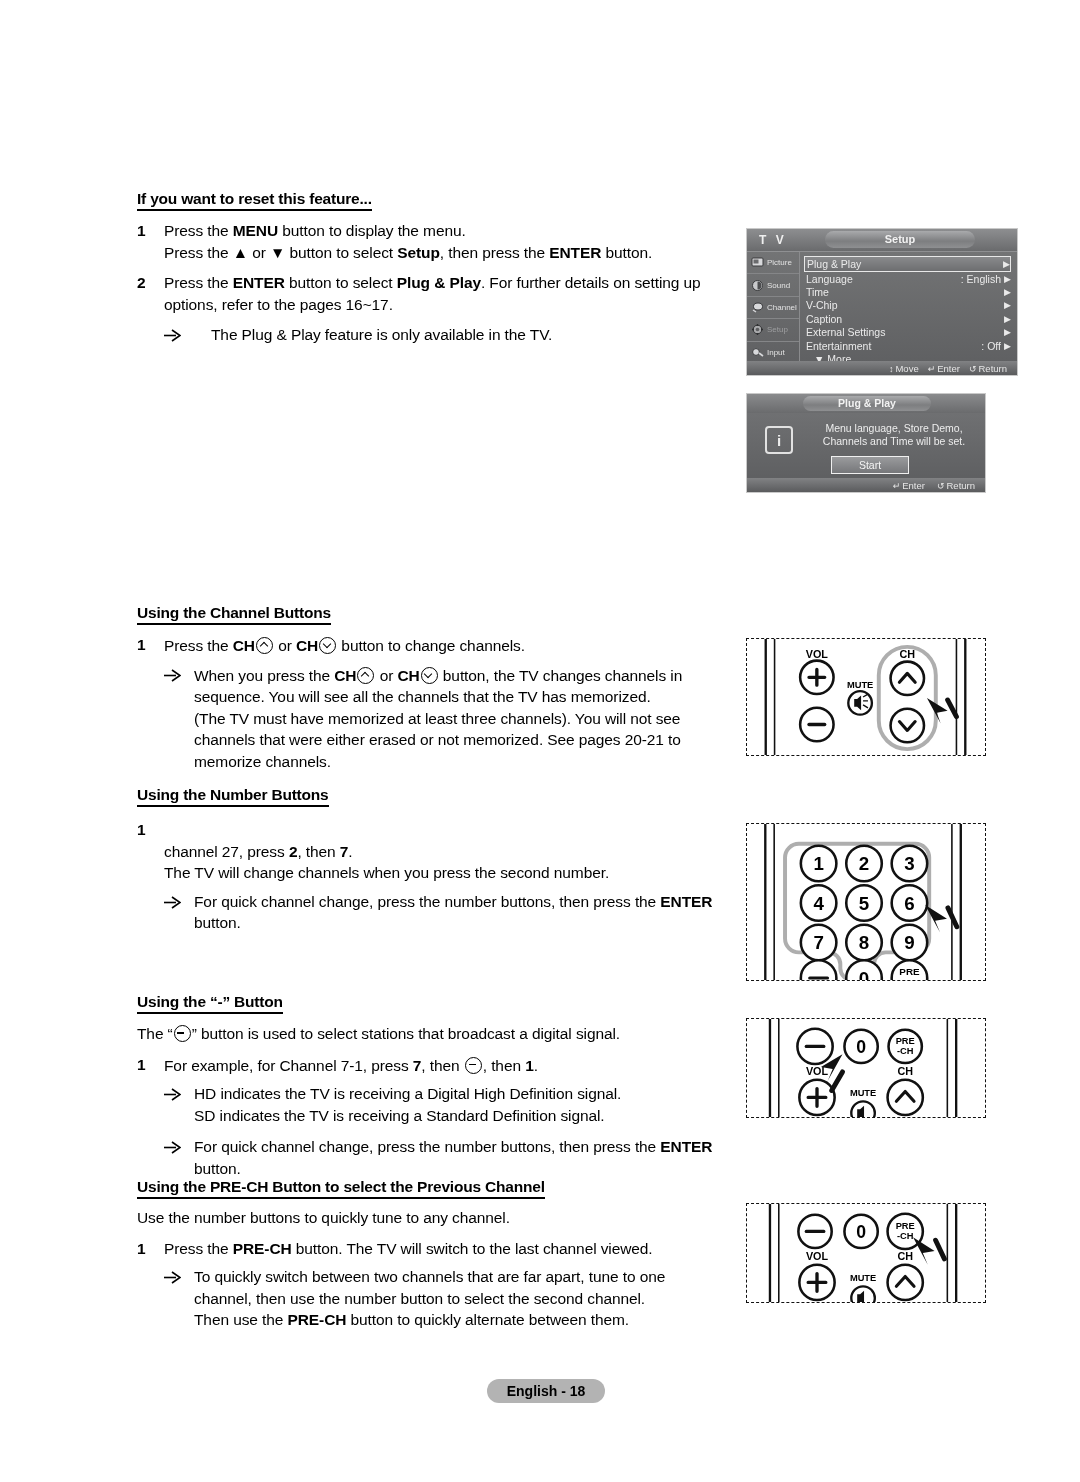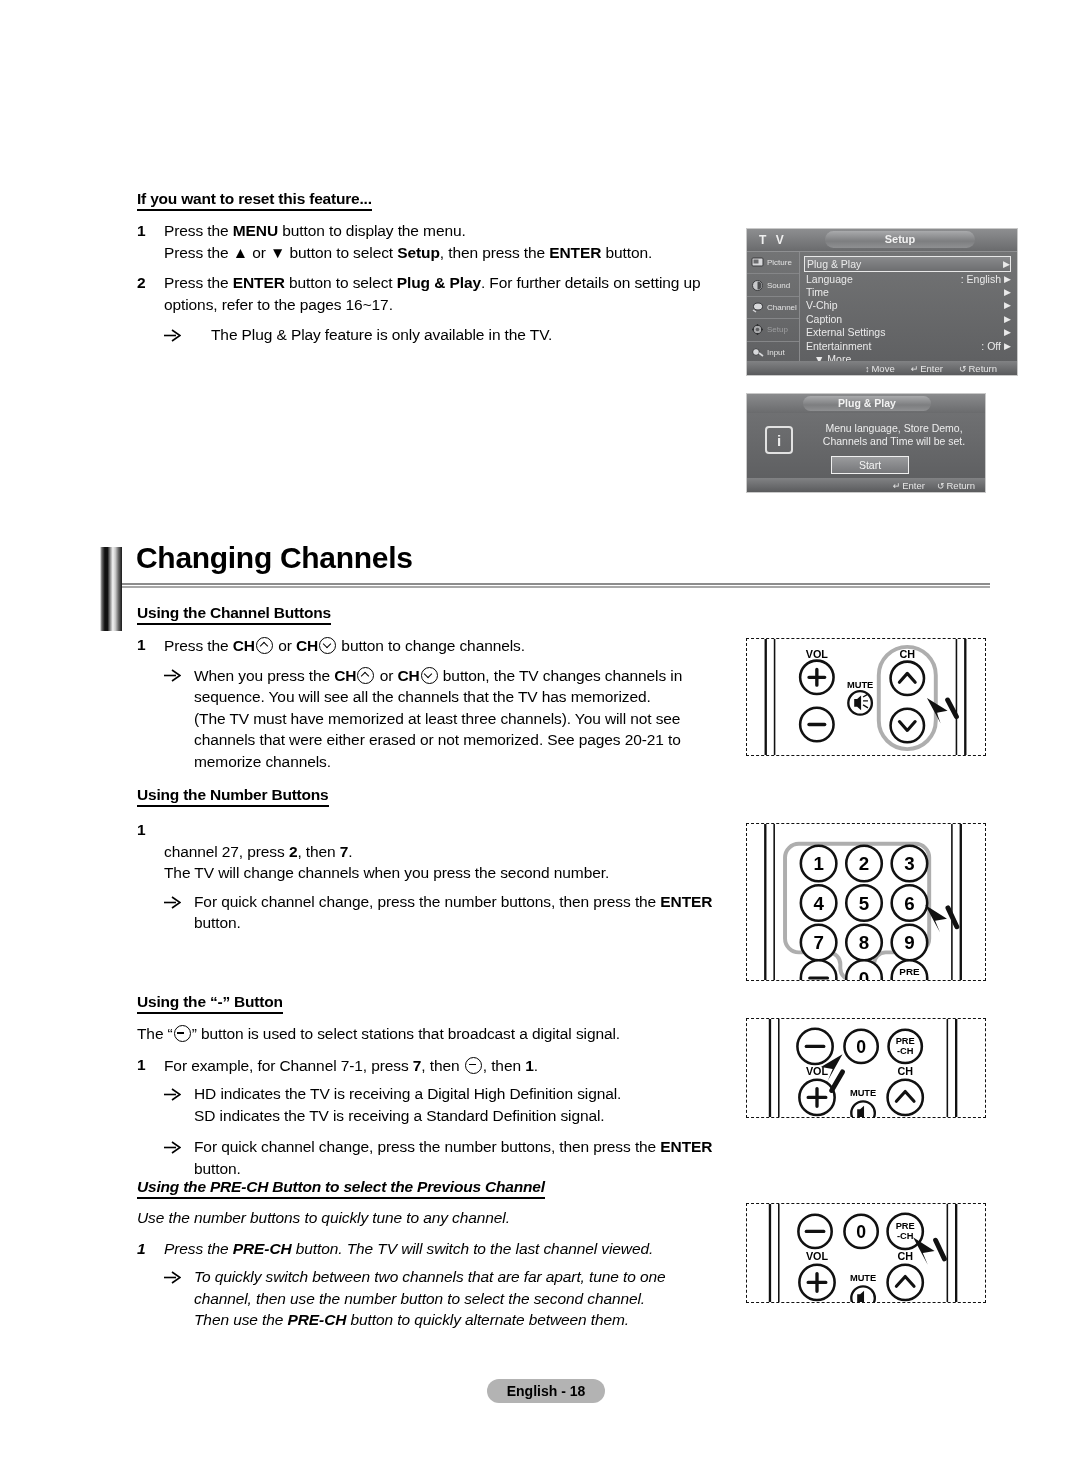--- a/index.html
+++ b/index.html
@@ -108,22 +108,22 @@
   .osd-row .r-val{flex:1;text-align:right;}
   .osd-row .r-arr{width:10px;text-align:right;font-size:9px;}
   .osd-row.sel{
     border:1px solid #e8e8e8;height:14px;margin-left:-2px;padding-left:2px;
     background:linear-gradient(to bottom,#898a8c,#6d6e70);
   }
   .osd-more{font-size:10.5px;color:#eaeaea;padding-left:8px;margin-top:1px;}
   .osd-foot{
     position:absolute;left:0;bottom:0;width:100%;height:14px;
     background:linear-gradient(to bottom,#818284,#5a5b5d);
-    display:flex;justify-content:flex-end;align-items:center;gap:16px;
-    padding-right:20px;box-sizing:border-box;font-size:9.5px;color:#e6e6e6;
+    display:flex;justify-content:flex-end;align-items:center;gap:9px;
+    padding-right:10px;box-sizing:border-box;font-size:9.5px;color:#e6e6e6;
   }
   .fglyph{font-size:9px;margin-right:2px;}
 
   #osd-pnp{left:746px;top:393px;width:240px;height:100px;
     background:linear-gradient(to bottom,#747577 0%,#5b5c5e 100%);}
   .pnp-tab{
     position:absolute;left:56px;top:2px;width:128px;height:15px;border-radius:8px;
     background:linear-gradient(to bottom,#a9aaac 0%,#7d7e80 60%,#8e8f91 100%);
     text-align:center;line-height:15px;font-size:10.5px;font-weight:bold;color:#f2f2f2;
   }
@@ -325,25 +325,20 @@
       <span>Menu language, Store Demo,</span><br>
       <span>Channels and Time will be set.</span>
     </div>
     <div class="pnp-start">Start</div>
     <div class="pnp-foot">
       <span><span class="fglyph">↵</span><span>Enter</span></span>
       <span><span class="fglyph">↺</span><span>Return</span></span>
     </div>
   </div>
 
-  <div id="title-wrap">
-    <div class="vbar"></div>
-    <div id="page-title">Changing Channels</div>
-    <div class="title-rule"></div>
-  </div>
 
   <div style="position:absolute;left:137px;top:604px;width:595px;">
     <div class="h-sub">Using the Channel Buttons</div>
 
     <div class="step">
       <div class="n">1</div>
       <div class="t body-txt">
         <span>Press the </span><b>CH</b><span class="keycirc kc-up"></span><span> or </span><b>CH</b><span class="keycirc kc-dn"></span><span> button to change channels.</span>
       </div>
     </div>
@@ -433,21 +428,21 @@
             </svg>
         </span>
       </div>
       <div class="t body-txt">
         <span>For quick channel change, press the number buttons, then press the </span><b>ENTER</b><br>
         <span>button.</span>
       </div>
     </div>
   </div>
 
-  <div style="position:absolute;left:137px;top:1178px;width:595px;font-style:italic;">
+  <div style="position:absolute;left:137px;top:1178px;width:595px;">
     <div class="h-sub">Using the PRE-CH Button to select the Previous Channel</div>
 
     <div class="body-txt" style="margin-top:8px;">Use the number buttons to quickly tune to any channel.</div>
 
     <div class="step">
       <div class="n">1</div>
       <div class="t body-txt">
         <span>Press the </span><b>PRE-CH</b><span> button. The TV will switch to the last channel viewed.</span>
       </div>
     </div>

